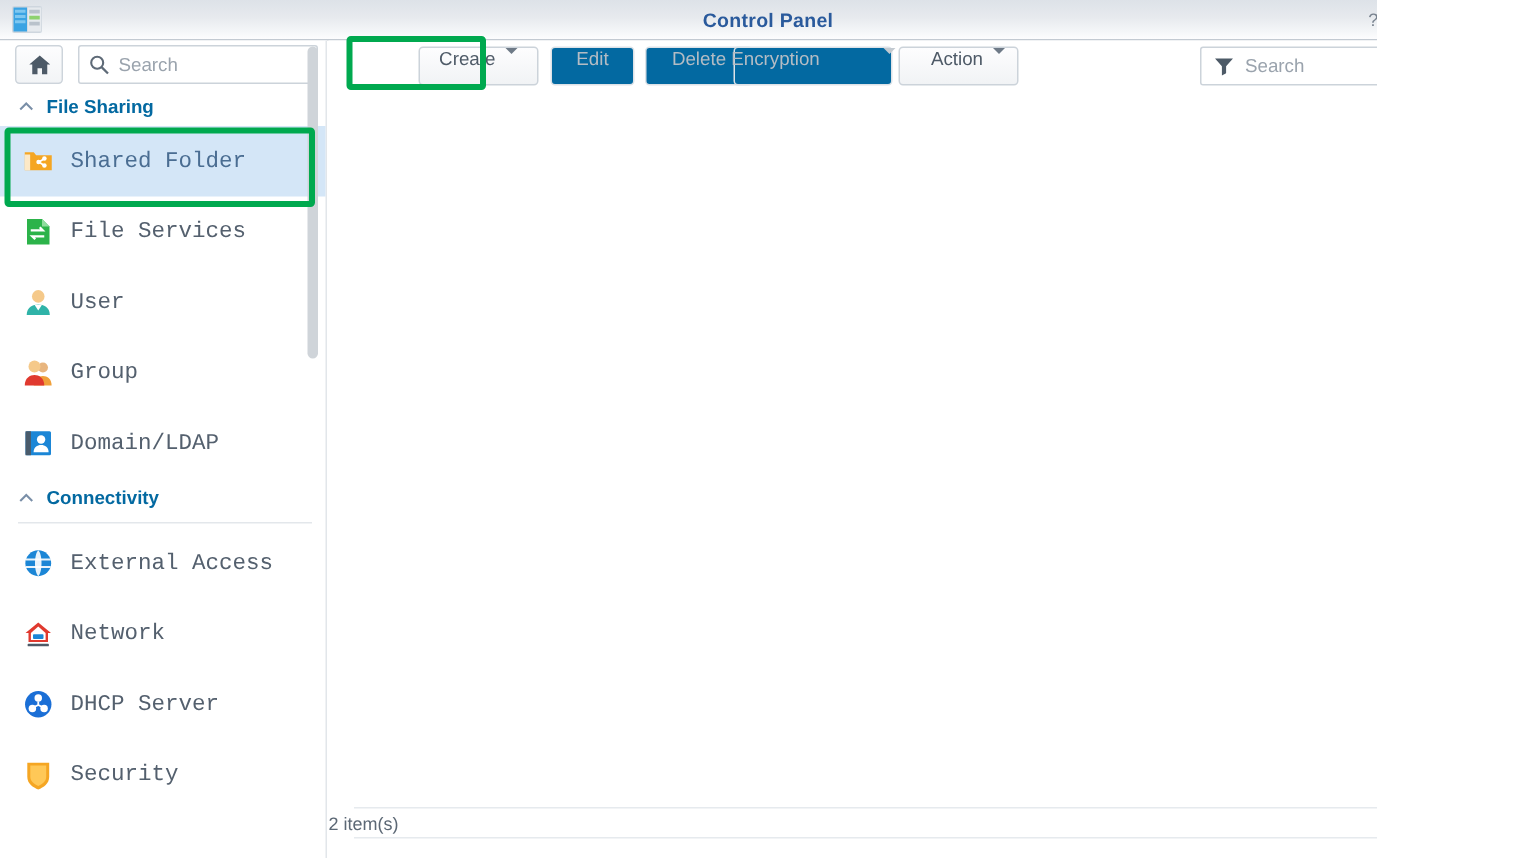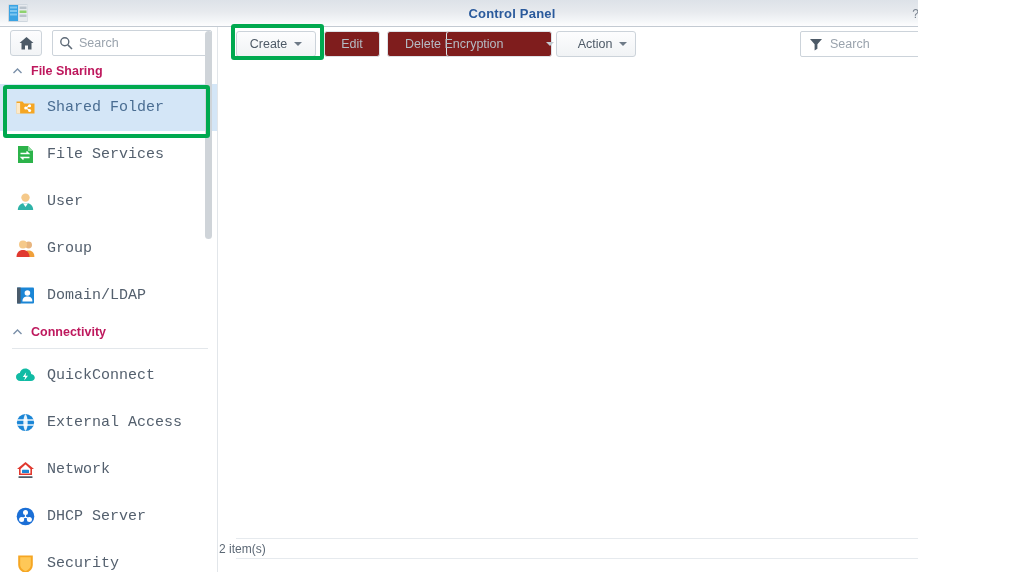--- a/index.html
+++ b/index.html
@@ -80,21 +80,21 @@
     font-size: 12.5px; color: #9aa3ad; margin-left: 6px;
   }
   .side-list {
     position: absolute; left: 0; top: 31px;
     width: 218px; height: 514px;
     overflow: hidden;
   }
   .grp-head {
     display: flex; align-items: center;
     height: 26px; padding-left: 12px;
-    font-size: 12.5px; font-weight: bold; color: #be185d;
+    font-size: 12.5px; font-weight: bold; color: #0369a1;
   }
   .grp-head .chev { margin-right: 8px; display: flex; }
   .grp-sep {
     height: 1px; background: #e3e7eb;
     margin: 3px 10px 3px 12px;
   }
   .nav-item {
     display: flex; align-items: center;
     height: 47px; padding-left: 14px;
     font-size: 15px; color: #54606e; font-family: Liberation Mono, monospace;
@@ -123,25 +123,26 @@
   .main-toolbar {
     position: absolute; left: 0; top: 0;
     width: 805px; height: 36px;
   }
   .tb-btn {
     position: absolute; top: 4px;
     height: 26px;
     background: linear-gradient(to bottom, #fdfdfe, #f1f3f5);
     border: 1px solid #ccd3da;
     border-radius: 3px;
-    display: flex; align-items: center; justify-content: center;
+    display: flex; align-items: flex-start; justify-content: center;
     font-size: 12.5px; color: #4e5a67;
     padding: 0 10px;
-  }
-  .tb-btn.disabled { color: #b4bcc4; background: #7f1d1d; border-color: #dde2e7; }
+    margin-left: 43px;
+  }
+  .tb-btn.disabled { color: #b4bcc4; background: #0369a1; border-color: #dde2e7; }
   .caret {
     margin-left: 7px;
     width: 0; height: 0;
     border-left: 4px solid transparent;
     border-right: 4px solid transparent;
     border-top: 4px solid #6e7a87;
   }
   .tb-btn.disabled .caret { border-top-color: #c2c9d0; }
 
   .main-search {
@@ -334,30 +335,20 @@
       <div class="grp-head">
         <span class="chev">
           <svg width="11" height="11" viewBox="0 0 11 11">
             <path d="M1.5 7 L5.5 3 L9.5 7" fill="none" stroke="#7a8fa8" stroke-width="1.4"></path>
           </svg>
         </span>
         <span>Connectivity</span>
       </div>
       <div class="grp-sep"></div>
 
-      <div class="nav-item">
-        <span class="ico">
-          <svg width="21" height="21" viewBox="0 0 21 21">
-            <path d="M5.5 16 C2.6 16 1 14 1 11.9 C1 9.8 2.7 8.2 4.8 8.1 C5.3 5.4 7.6 3.6 10.3 3.6
-                     C13.5 3.6 16 6 16.2 9 C18.3 9.3 19.8 10.9 19.8 12.7 C19.8 14.6 18.2 16 16 16 Z" fill="#11bba4"></path>
-            <path d="M11.2 7.2 L7.8 12 h2.4 l-1 3.6 L13 10.8 h-2.5 Z" fill="#ffffff"></path>
-          </svg>
-        </span>
-        <span>QuickConnect</span>
-      </div>
 
       <div class="nav-item">
         <span class="ico">
           <svg width="21" height="21" viewBox="0 0 21 21">
             <circle cx="10.5" cy="10.5" r="8.6" fill="#1b86d6"></circle>
             <path d="M10.5 1.9 C7.6 4.6 7.6 16.4 10.5 19.1 C13.4 16.4 13.4 4.6 10.5 1.9 Z" fill="#ffffff" opacity="0.9"></path>
             <path d="M2.2 8 h16.6 M2.2 13 h16.6" stroke="#ffffff" stroke-width="1.3" opacity="0.9"></path>
           </svg>
         </span>
         <span>External Access</span>

